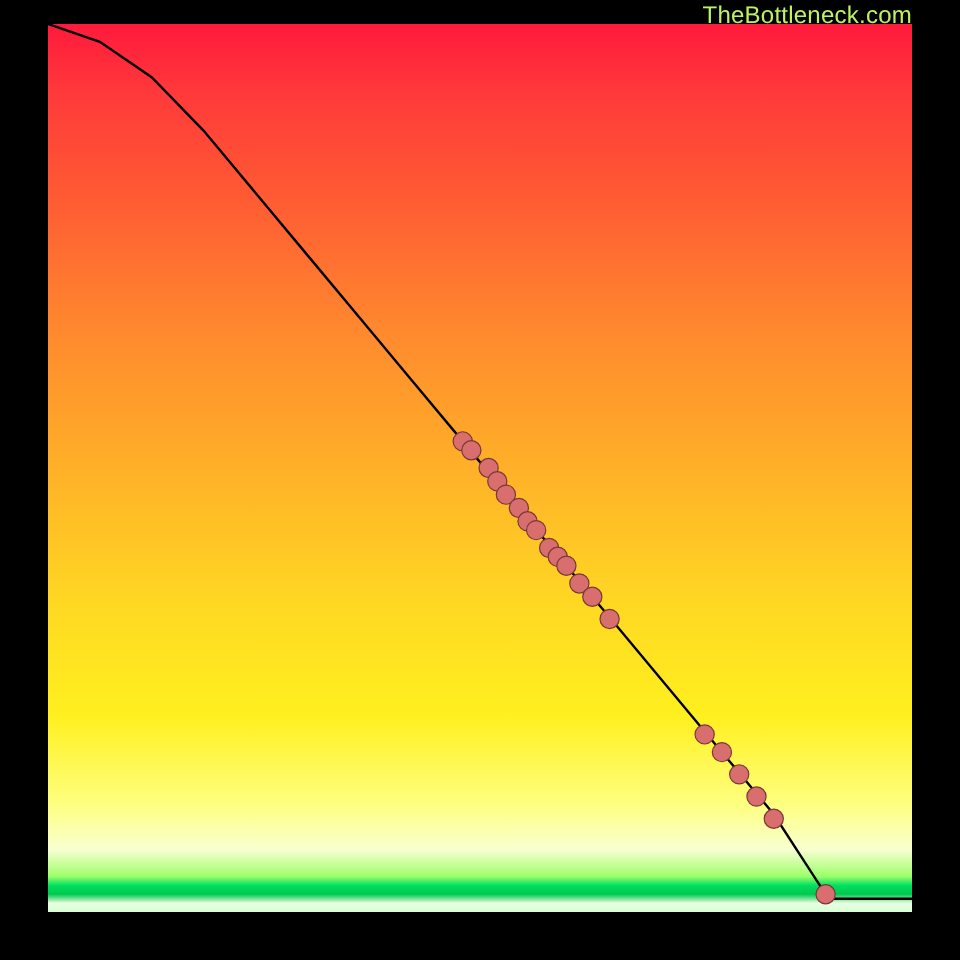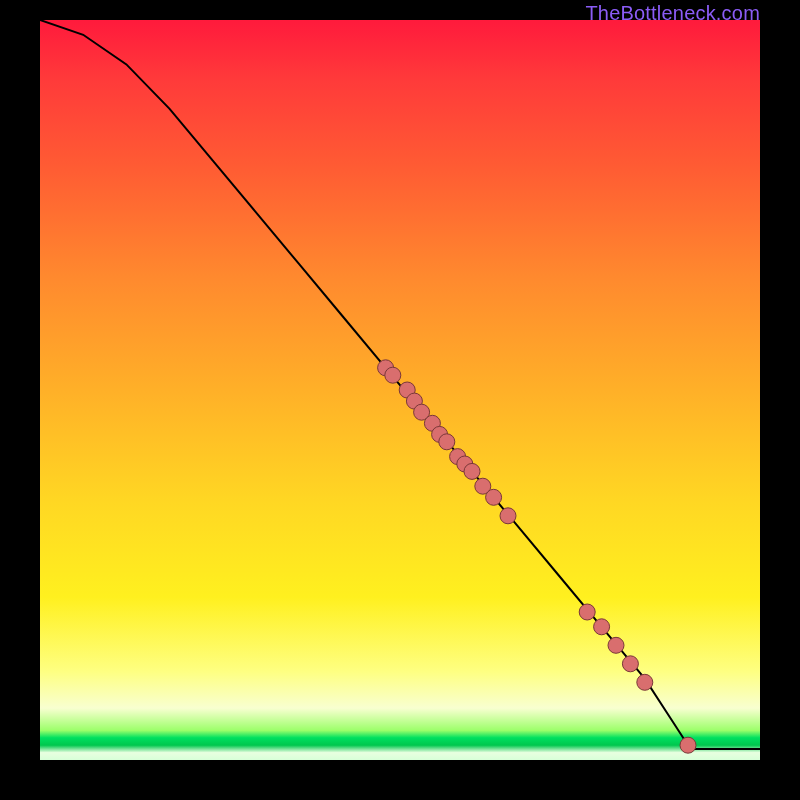--- a/index.html
+++ b/index.html
@@ -46,21 +46,21 @@
     position: absolute;
     left: 0;
     top: 0;
     width: 720px;
     height: 740px;
   }
   .watermark {
     position: absolute;
     top: 2px;
     right: 40px;
-    color: #8b5cf6;
+    color: #bef264;
     font-size: 20px;
     font-weight: 500;
     letter-spacing: 0.2px;
   }
 </style>
 </head>
 <body>
 
 <div class="outer">
   <div class="watermark">TheBottleneck.com</div>

